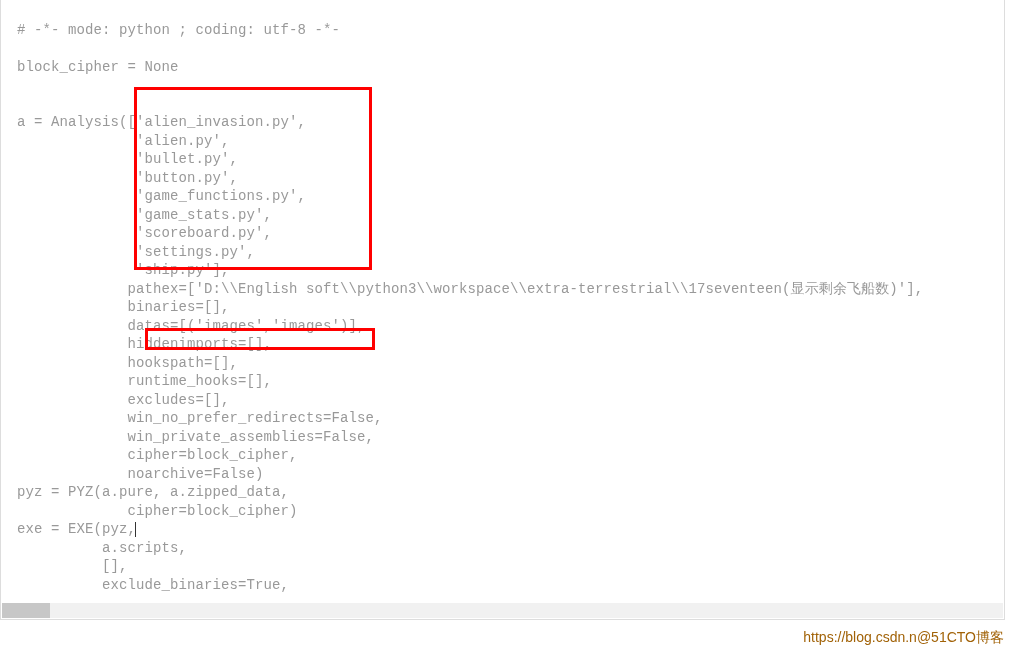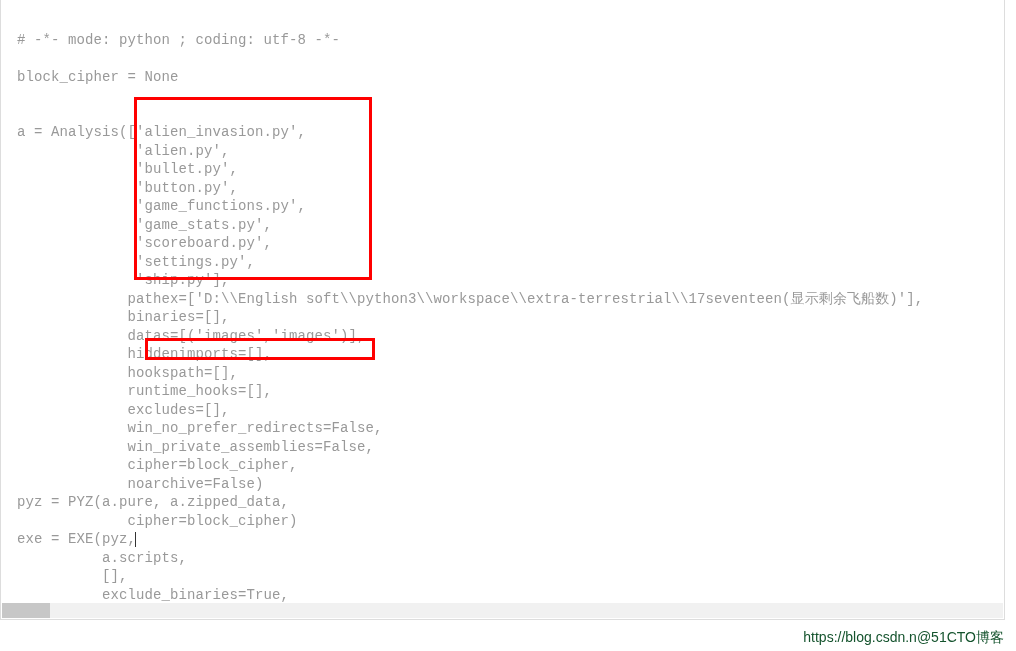--- a/index.html
+++ b/index.html
@@ -14,21 +14,21 @@
     overflow: hidden;
   }
   .editor-pane {
     position: relative;
     width: 1005px;
     height: 620px;
     border-left: 1px solid #ddd;
     border-right: 1px solid #ddd;
     border-bottom: 1px solid #ddd;
     box-sizing: border-box;
-    padding: 12px 0 0 16px;
+    padding: 2px 0 0 16px;
   }
   .code {
     white-space: pre;
     line-height: 18.5px;
     position: relative;
     letter-spacing: 0.1px;
   }
   .caret {
     display: inline-block;
     width: 1px;
@@ -58,21 +58,21 @@
     left: 0;
     top: 0;
     height: 100%;
     width: 48px;
     background: #c7c7c7;
   }
   .watermark {
     position: absolute;
     right: 12px;
     bottom: 4px;
-    color: #14532d;
+    color: #a16207;
     font-family: Arial, sans-serif;
     font-size: 14px;
     pointer-events: none;
   }
 </style>
 </head>
 <body>
 
 <div class="editor-pane">
 

